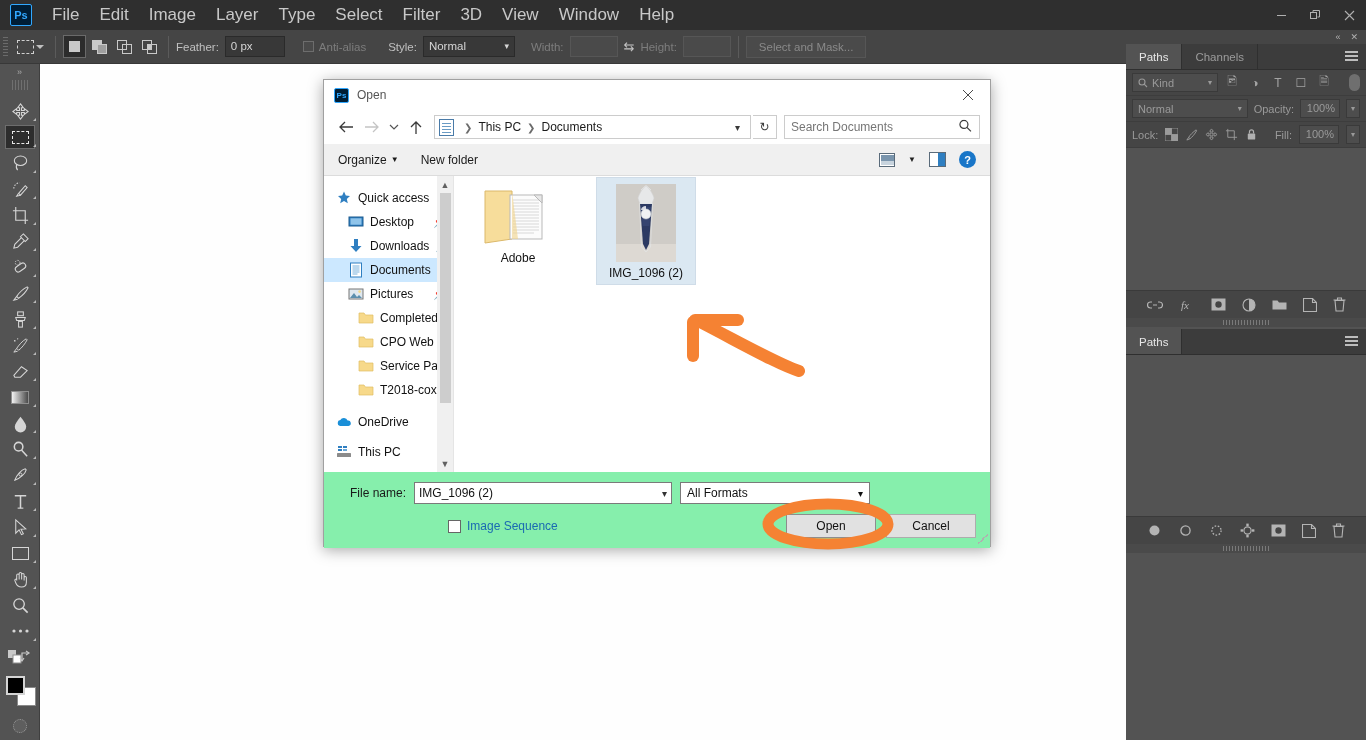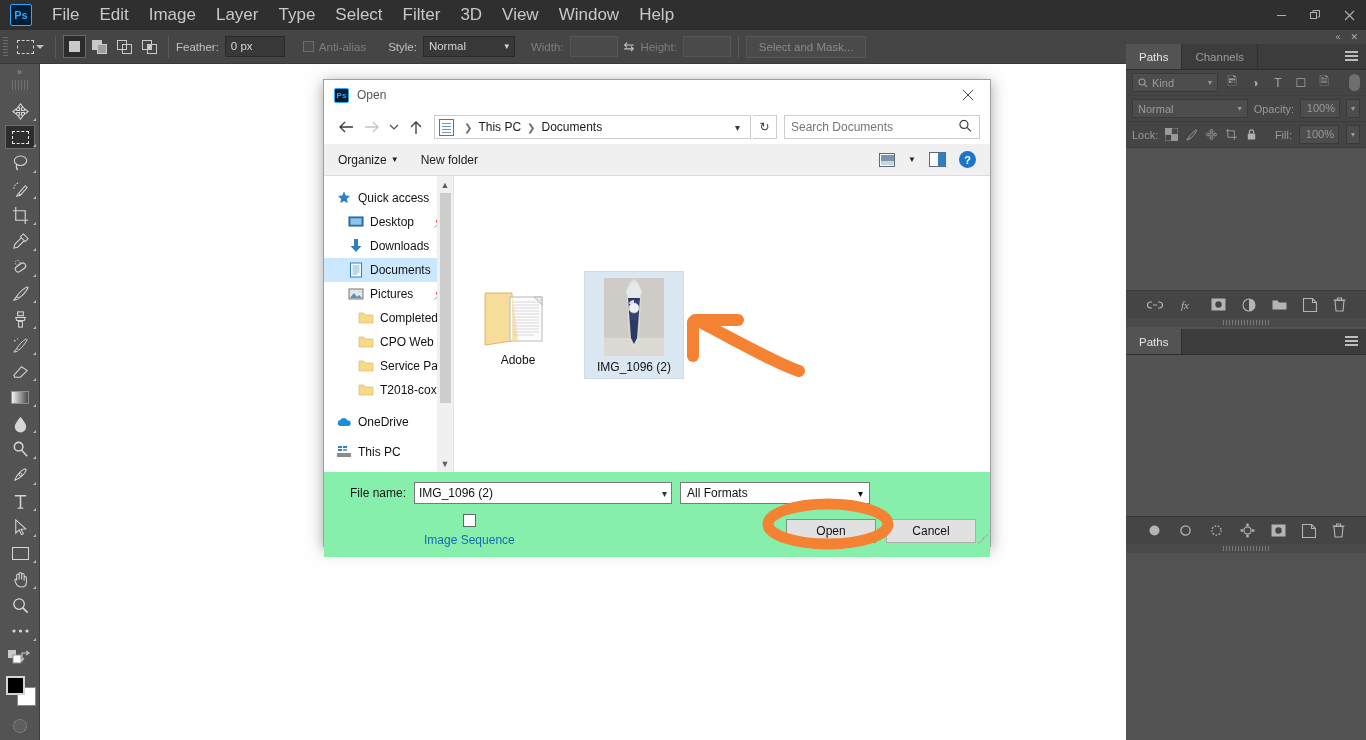--- a/index.html
+++ b/index.html
@@ -257,21 +257,21 @@
   .nav-item.indent2 { padding-left:34px; }
   .nav-pin { margin-left:auto; margin-right:6px; color:#777; font-size:11px; flex-shrink:0; }
   .ico { width:16px;height:16px;flex-shrink:0;display:block; }
   .dlg-sb-scroll {
     position:absolute; right:0; top:0; width:16px; height:296px; background:#f0f0f0;
     display:flex; flex-direction:column; align-items:center;
   }
   .sb-arrow { height:17px; color:#606060; font-size:9px; display:flex;align-items:center;justify-content:center;width:16px;}
   .sb-thumb { width:11px; background:#cdcdcd; }
   .sb-track { width:11px; background:#f0f0f0; flex:1; }
-  .dlg-files { flex:1; background:#fff; padding:1px 0 0 14px; display:flex; gap:16px; align-items:center;}
+  .dlg-files { flex:1; background:#fff; padding:1px 0 0 14px; display:flex; gap:28px; align-items:flex-start;}
   .file-tile {
     width:100px; display:flex; flex-direction:column; align-items:center; padding:6px 2px 4px;
   }
   .file-tile.sel { background:#dbe8f2; border:1px solid #cfdce8; }
   .file-label { font-size:12px; color:#111; margin-top:4px; text-align:center; }
   .thumb-photo {
     width:60px; height:78px; background:#cfcdc9; position:relative; overflow:hidden;
   }
   .dlg-bottom { background:#86efac; height:auto; padding:8px 14px 10px; }
   .row-filename { display:flex; align-items:center; gap:8px; margin-top:2px; }
@@ -279,21 +279,21 @@
   .fname-input {
     width:258px; height:22px; border:1px solid #7a7a7a; background:#fff;
     font-size:12px; color:#111; padding:0 4px; display:flex; align-items:center;
   }
   .fname-caret { margin-left:auto; color:#333; font-size:10px; }
   .fmt-select {
     width:190px; height:22px; border:1px solid #7a7a7a; background:#fff;
     font-size:12px; color:#111; padding:0 6px; display:flex; align-items:center;
   }
   .row-buttons { display:flex; align-items:center; justify-content:flex-end; gap:10px; margin-top:10px; }
-  .chk-seq { display:flex; align-items:center; gap:6px; margin-right:auto; margin-left:86px;flex-direction:column; }
+  .chk-seq { display:flex; align-items:center; gap:6px; margin-right:auto; margin-left:110px; }
   .chk-sq { width:13px;height:13px;border:1px solid #666;background:#fff; }
   .chk-seq-label { font-size:12px; color:#1a6ab1; }
   .dlg-btn {
     width:90px; height:24px; border:1px solid #adadad; background:#e1e1e1;
     font-size:12px; color:#111; display:flex; align-items:center; justify-content:center;
   }
   .dlg-btn.default { border:1px solid #8d8d8d; }
   .dlg-resize {
     position:absolute; right:2px; bottom:2px; width:10px; height:10px;
     background-image:

